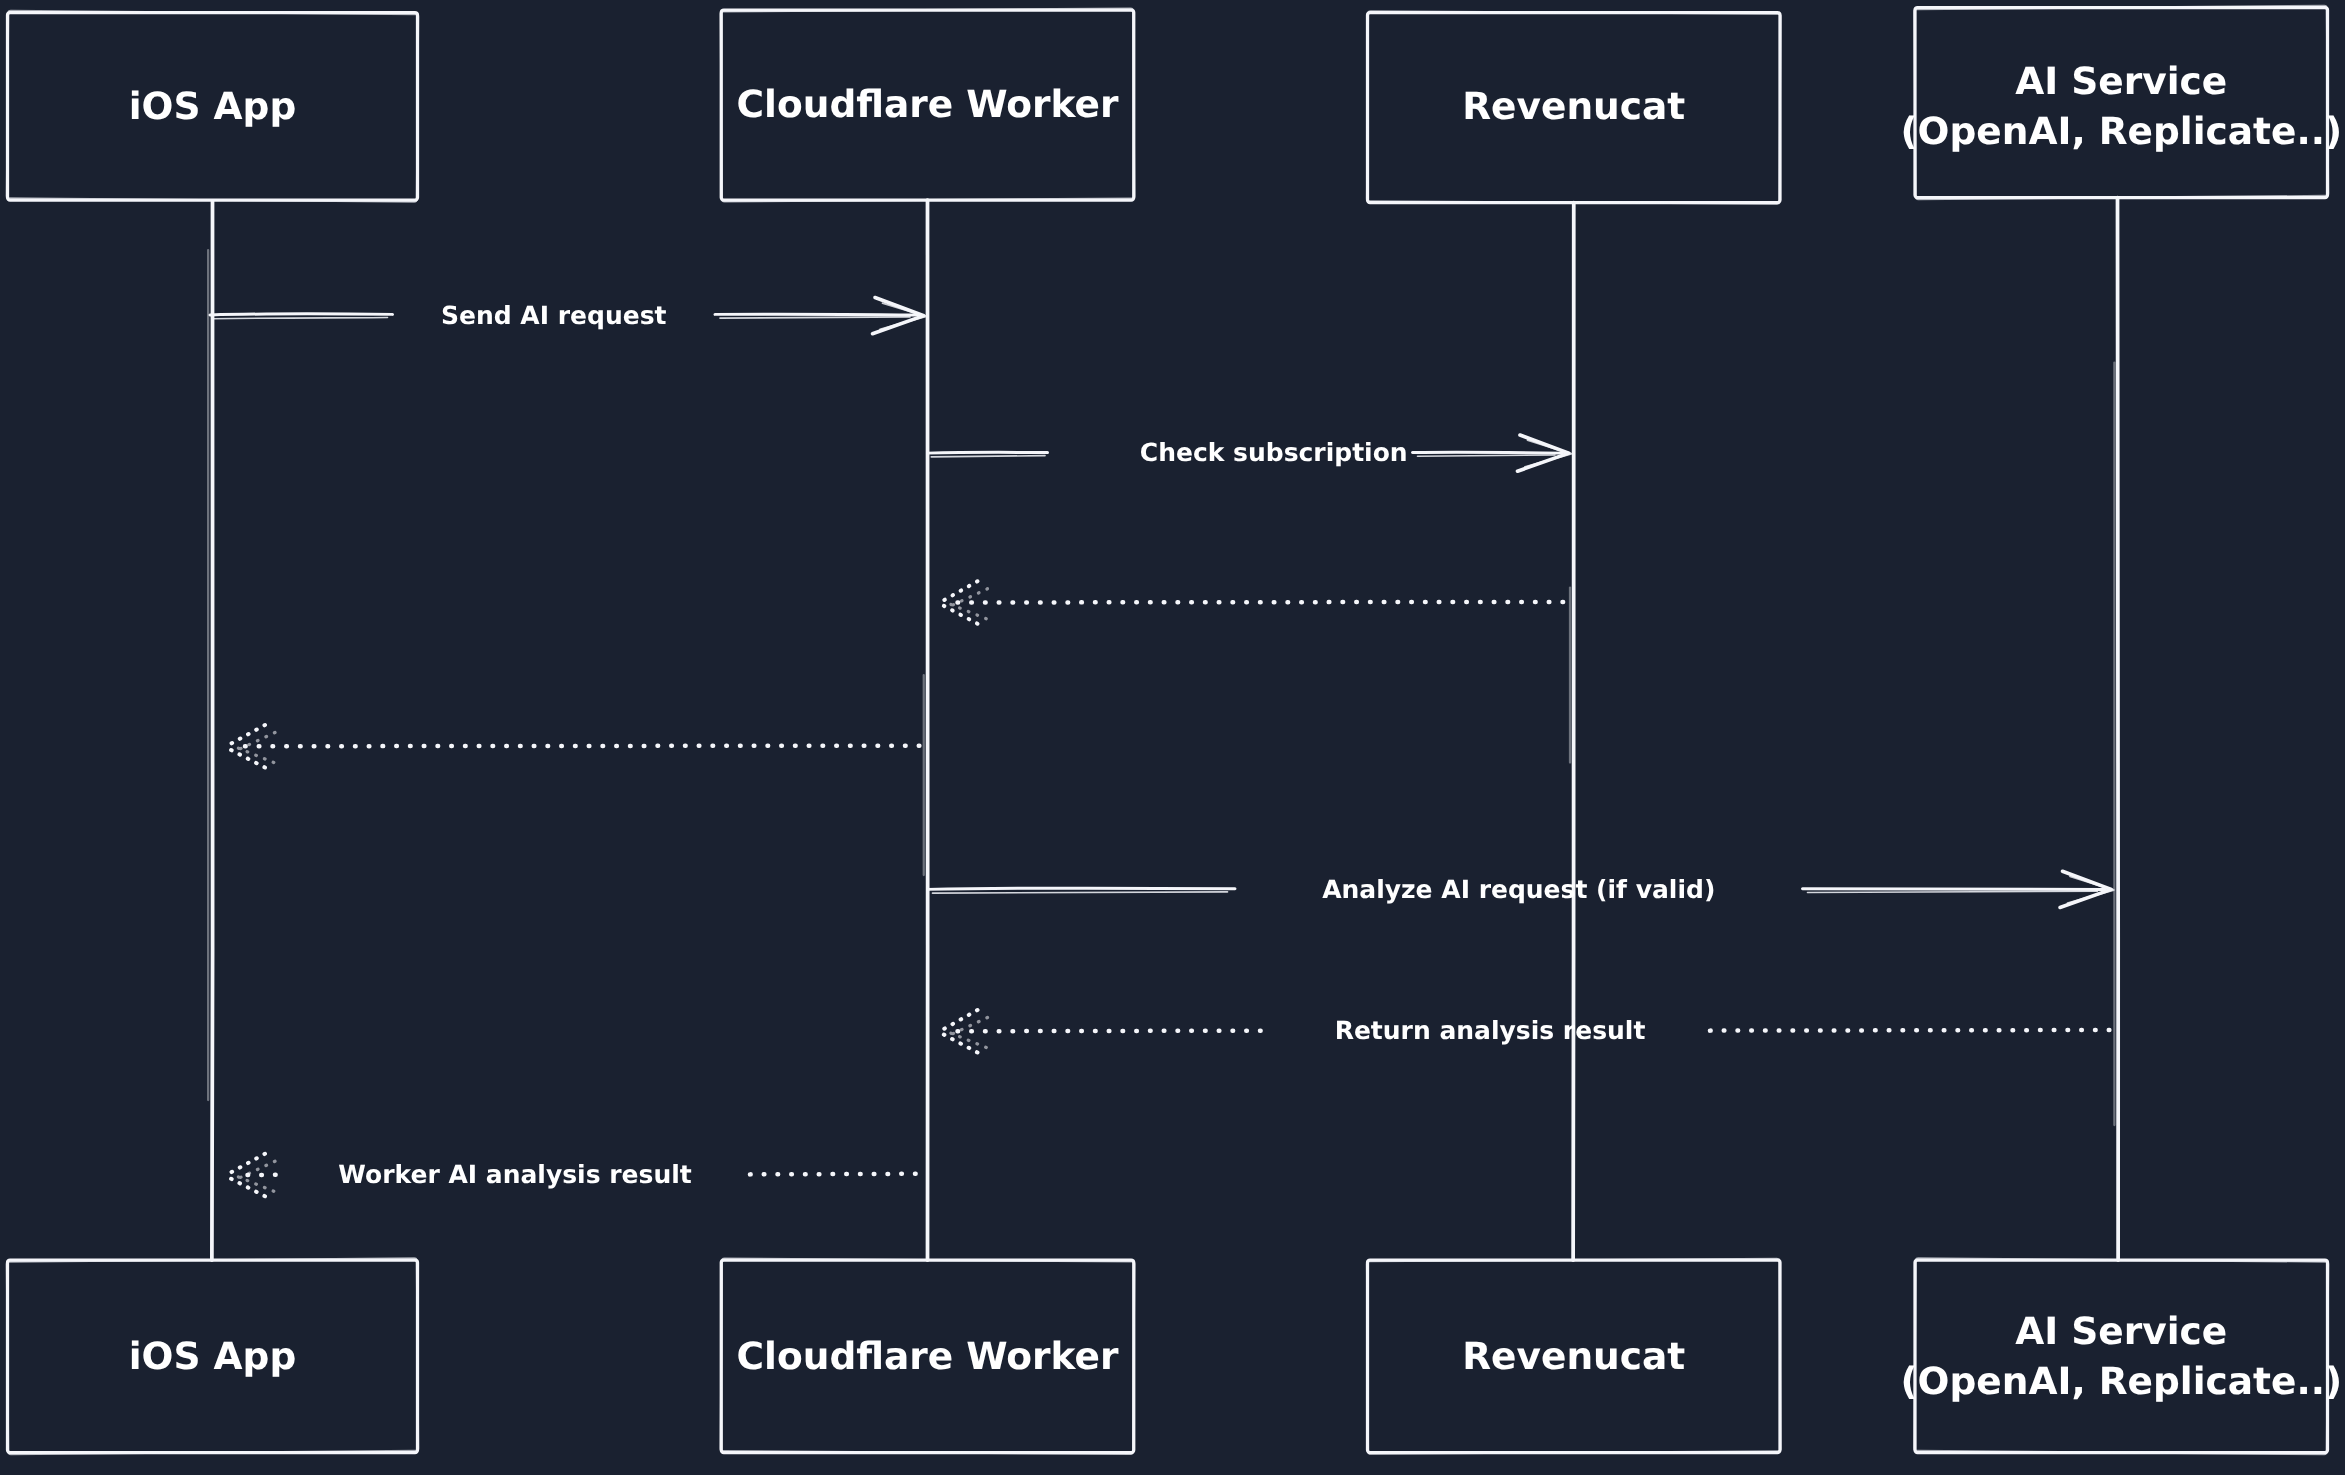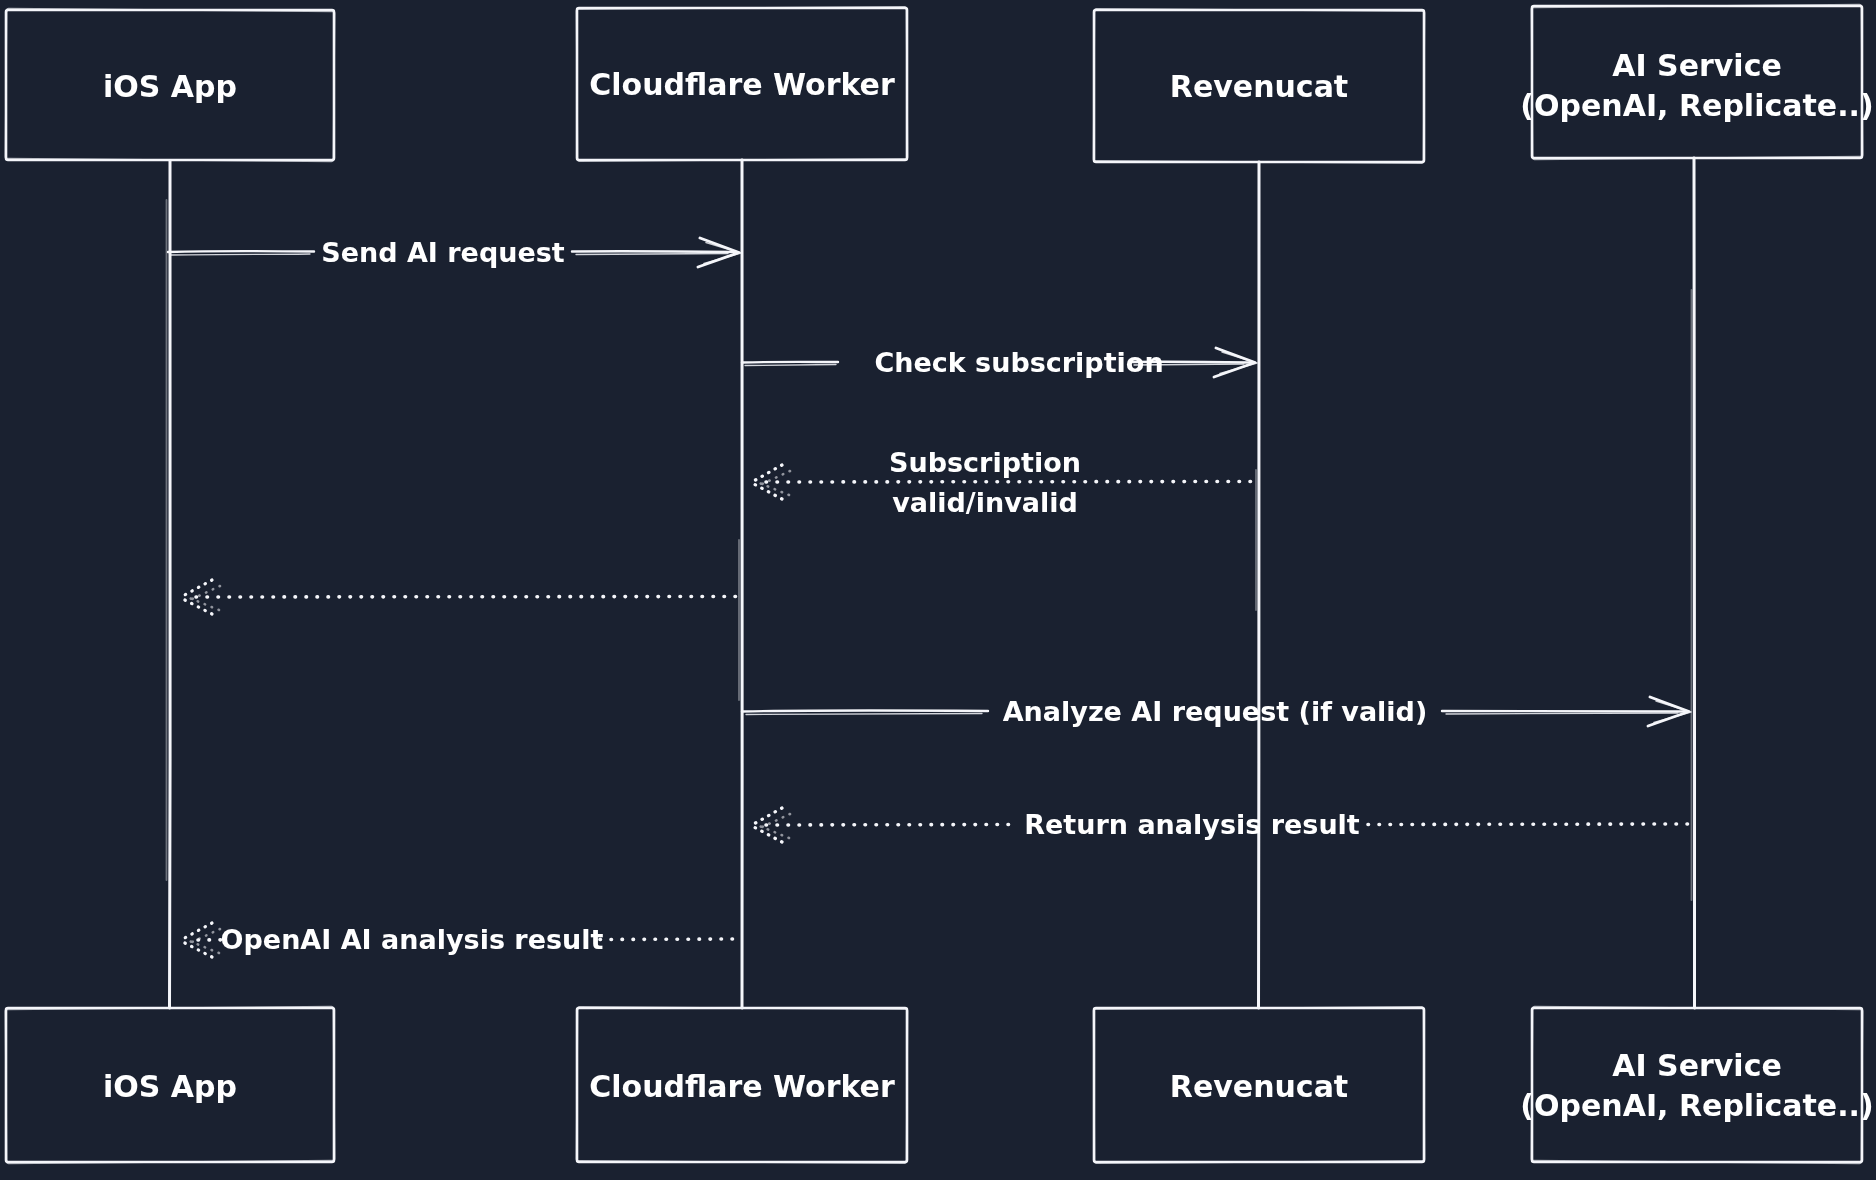--- a/index.html
+++ b/index.html
@@ -33,21 +33,21 @@
   .plabel,.mlabel{
     position:absolute;
     transform:translate(-50%,-50%);
     color:var(--ink);
     font-weight:bold;
     white-space:nowrap;
     text-align:center;
     z-index:2;
   }
   .plabel{font-size:30px;}
-  .mlabel{font-size:27px;}
+  .mlabel{font-size:20px;}
   .two{line-height:40px;}
 </style>
 </head>
 <body>
 
 <div class="canvas">
 
   <svg width="1876" height="1180" viewBox="0 0 1876 1180">
 
     <g>
@@ -167,23 +167,19 @@
   <div class="plabel" style="left:742px;top:1086px">Cloudflare Worker</div>
   <div class="plabel" style="left:1259px;top:1086px">Revenucat</div>
   <div class="plabel two" style="left:1697px;top:1086px">
     <div>AI Service</div>
     <div>(OpenAI, Replicate..)</div>
   </div>
 
   <div class="mlabel" style="left:443px;top:252px">Send AI request</div>
   <div class="mlabel" style="left:1019px;top:362px">Check subscription</div>
 
-  <div class="mlabel two" style="left:985px;top:483px">
-    <div>Subscription</div>
-    <div>valid/invalid</div>
-  </div>
 
 
   <div class="mlabel" style="left:1215px;top:711px">Analyze AI request (if valid)</div>
   <div class="mlabel" style="left:1192px;top:824px">Return analysis result</div>
-  <div class="mlabel" style="left:412px;top:939px">OpenAI AI analysis result</div>
+  <div class="mlabel" style="left:412px;top:939px">Worker AI analysis result</div>
 
 </div>
 
 </body></html>

